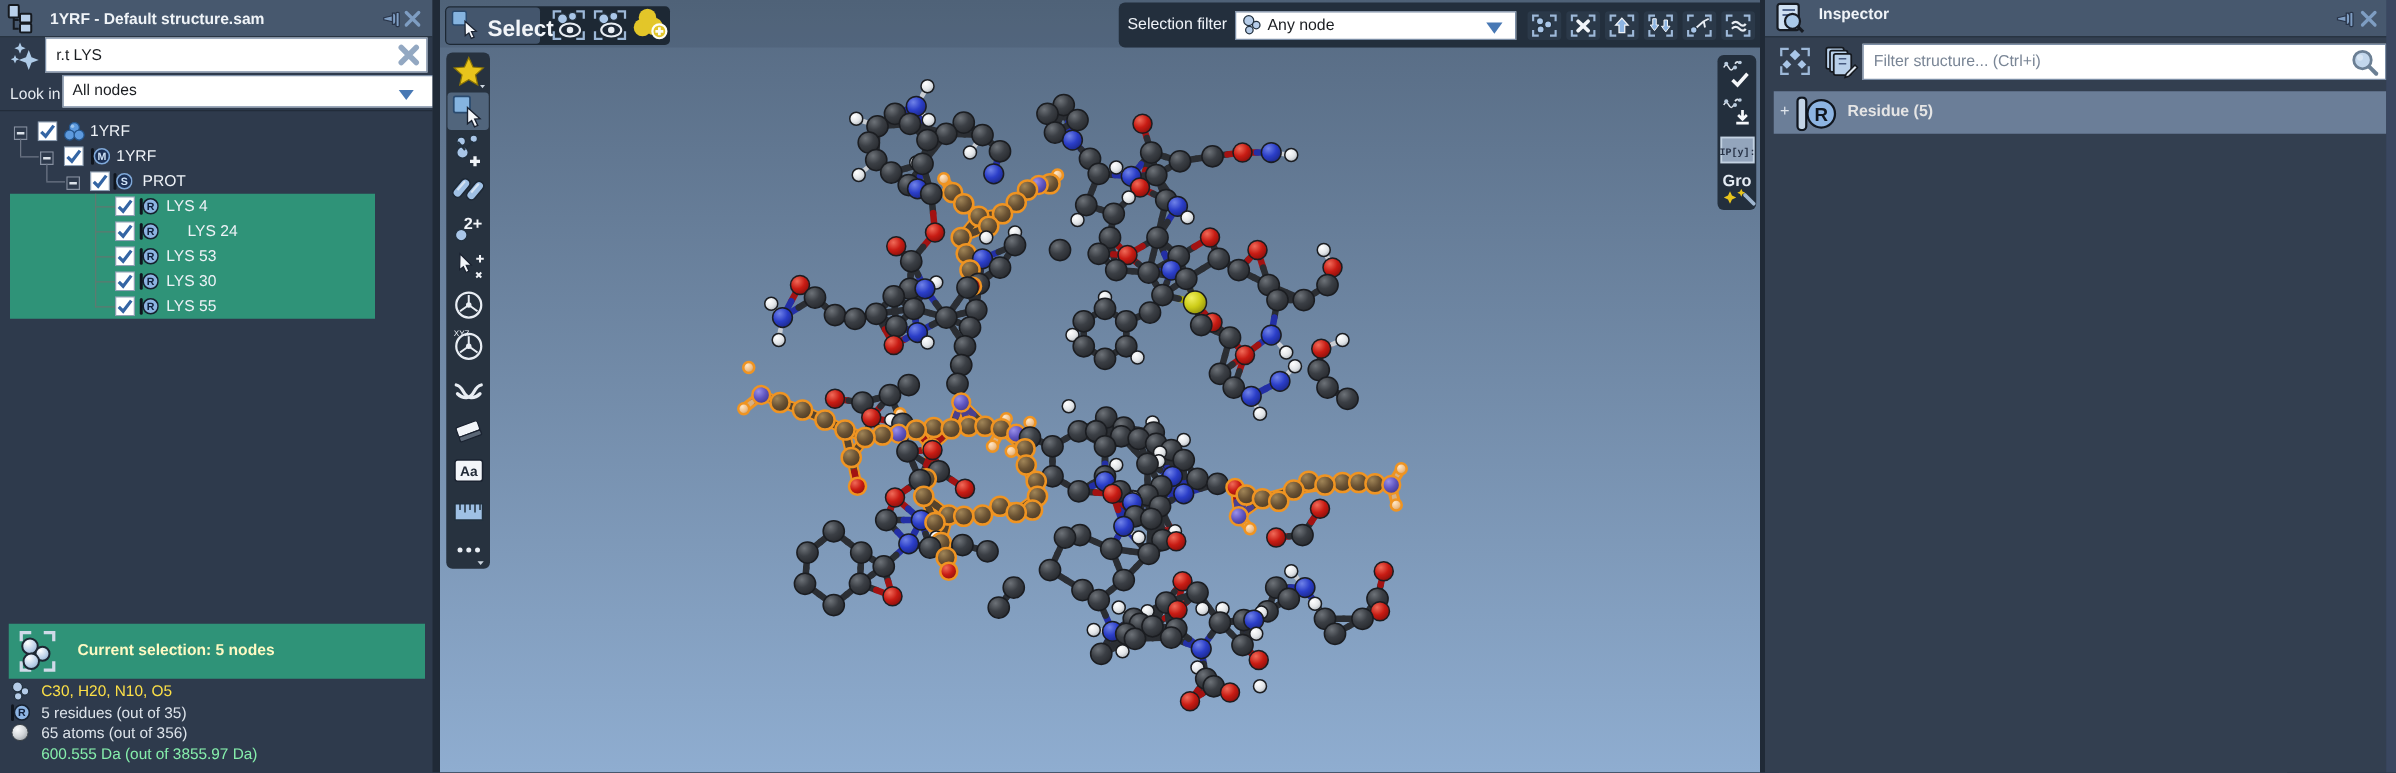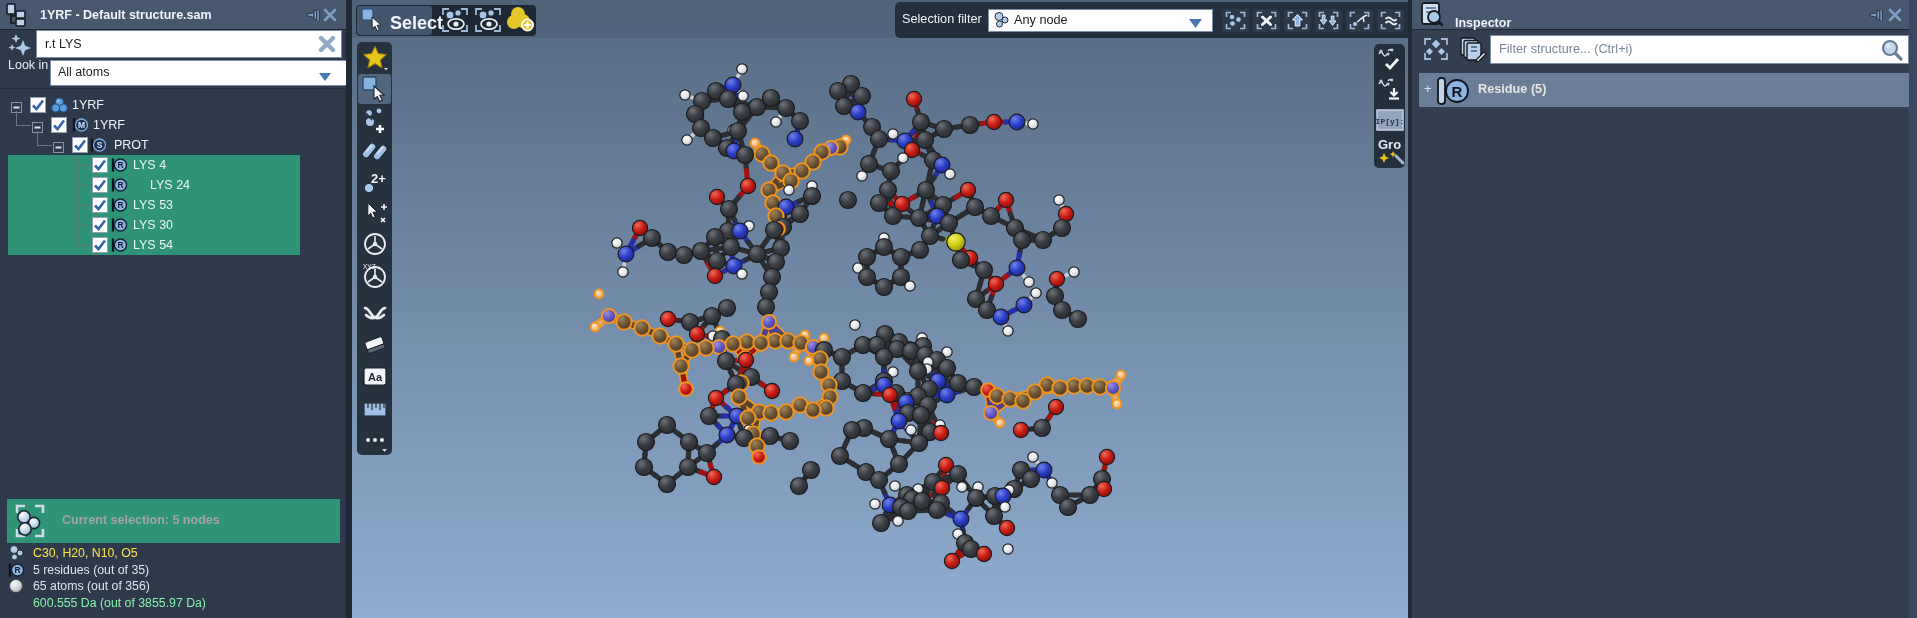--- a/index.html
+++ b/index.html
@@ -33,23 +33,23 @@
         <path d="M16 8 l2.2 5.8 L24 16 l-5.8 2.2 L16 24 l-2.2-5.8 L8 16 l5.8-2.2 Z"></path>
         <path d="M9 2 l1.3 3.2 L13.5 6.5 l-3.2 1.3 L9 11 l-1.3-3.2 L4.5 6.5 l3.2-1.3 Z"></path>
         <path d="M5 12 l1 2.4 2.4 1 -2.4 1 -1 2.4 -1-2.4 -2.4-1 2.4-1 Z"></path>
       </g>
     </svg></div>
 <div class="abs white-box" style="left:36px;top:30px;width:306px;height:28px"></div>
 <div class="abs" style="left:45px;top:37px;color:#1a1d21;font-size:12.5px">r.t LYS</div>
 <div class="abs" style="left:318px;top:35px"><svg width="18" height="18" viewBox="0 0 18 18" style="">
       <path d="M3 3 L15 15 M15 3 L3 15" stroke="#93a8c2" stroke-width="4.4" stroke-linecap="round"></path>
     </svg></div>
-<div class="abs" style="left:8px;top:58px;color:#e6ebf1;font-size:12.5px">Look in</div>
+<div class="abs" style="left:8px;top:68px;color:#e6ebf1;font-size:12.5px">Look in</div>
 <div class="abs white-box" style="left:50px;top:60px;width:297px;height:26px"></div>
-<div class="abs" style="left:58px;top:65px;color:#1a1d21;font-size:12.5px">All atoms</div>
+<div class="abs" style="left:58px;top:65px;color:#1a1d21;font-size:12.5px">All nodes</div>
 <div class="abs" style="left:318px;top:68px"><svg width="14" height="10" viewBox="0 0 14 10" style="">
       <path d="M1 1 L13 1 L7.0 9 Z" fill="#4878b4"></path>
     </svg></div>
 <div class="abs" style="left:0;top:88px;width:346px;height:1px;background:#222c3a"></div>
 <div class="abs" style="left:8px;top:155px;width:292px;height:100px;background:#2f9378"></div>
 <div class="abs" style="left:11px;top:99px"><svg width="11" height="11" viewBox="0 0 11 11" style="">
       <rect x="0.5" y="0.5" width="10" height="10" fill="none" stroke="#8892a2"></rect>
       <path d="M2.5 5.5 h6" stroke="#dde3ea" stroke-width="2"></path>
     </svg></div>
 <div class="abs" style="left:30px;top:97px"><svg width="16" height="16" viewBox="0 0 16 16" style="">
@@ -142,21 +142,21 @@
 <div class="abs" style="left:92px;top:237px"><svg width="16" height="16" viewBox="0 0 16 16" style="">
       <rect x="0.5" y="0.5" width="15" height="15" fill="#fff" stroke="#8fa0b4"></rect>
       <path d="M3 8.5 L6.5 12 L13 3.5" stroke="#3465a4" stroke-width="2.6" fill="none"></path>
     </svg></div>
 <div class="abs" style="left:111px;top:237px"><svg width="16" height="16" viewBox="0 0 16 16" style="">
       <path d="M2 2.5 v11" stroke="#10161f" stroke-width="2.4" stroke-linecap="round"></path>
       <path d="M2 8 h3.5" stroke="#10161f" stroke-width="1.8"></path>
       <circle cx="9.5" cy="8" r="6" fill="#8db4e2" stroke="#16202e" stroke-width="1.3"></circle>
       <text x="9.5" y="11" font-family="Liberation Sans" font-size="8.5" font-weight="bold" fill="#11213c" text-anchor="middle">R</text>
     </svg></div>
-<div class="abs" style="left:133px;top:238px;color:#eef2f7;font-size:12.5px">LYS 54</div>
+<div class="abs" style="left:133px;top:238px;color:#eef2f7;font-size:12.5px">LYS 55</div>
 <div class="abs" style="left:16px;top:111px;width:1px;height:14px;background:#6d7685"></div>
 <div class="abs" style="left:16px;top:125px;width:15px;height:1px;background:#6d7685"></div>
 <div class="abs" style="left:37px;top:131px;width:1px;height:14px;background:#6d7685"></div>
 <div class="abs" style="left:37px;top:145px;width:15px;height:1px;background:#6d7685"></div>
 <div class="abs" style="left:76px;top:155px;width:1px;height:91px;background:#5f7a70"></div>
 <div class="abs" style="left:76px;top:165px;width:16px;height:1px;background:#5f7a70"></div>
 <div class="abs" style="left:76px;top:185px;width:16px;height:1px;background:#5f7a70"></div>
 <div class="abs" style="left:76px;top:205px;width:16px;height:1px;background:#5f7a70"></div>
 <div class="abs" style="left:76px;top:225px;width:16px;height:1px;background:#5f7a70"></div>
 <div class="abs" style="left:76px;top:245px;width:16px;height:1px;background:#5f7a70"></div>
@@ -174,21 +174,21 @@
         <path d="M20 2 h8 v7"></path>
         <path d="M28 25 v7 h-8"></path>
         <path d="M10 32 h-8 v-7"></path>
       </g>
       <g fill="url(#gb)" stroke="#1d2733" stroke-width="1.6">
         <circle cx="9" cy="13" r="6.2"></circle>
         <circle cx="19" cy="19" r="5.6"></circle>
         <circle cx="10" cy="25" r="6.2"></circle>
       </g>
     </svg></div>
-<div class="abs" style="left:62px;top:513px;color:#a3a3a3;font-weight:bold;font-size:12.5px">Current selection: 5 nodes</div>
+<div class="abs" style="left:62px;top:513px;color:#fef9c3;font-weight:bold;font-size:12.5px">Current selection: 5 nodes</div>
 <div class="abs" style="left:8px;top:545.0px"><svg width="16" height="16" viewBox="0 0 16 16" style="">
       <g fill="#b5cce8" stroke="#22303e" stroke-width="1">
         <circle cx="6" cy="4.5" r="4"></circle>
         <circle cx="12" cy="8" r="3"></circle>
         <circle cx="6.5" cy="12" r="3"></circle>
       </g>
     </svg></div>
 <div class="abs" style="left:33px;top:546.0px;color:#fde047;font-size:12.3px">C30, H20, N10, O5</div>
 <div class="abs" style="left:8px;top:561.5px"><svg width="16" height="16" viewBox="0 0 16 16" style="">
       <path d="M2 2.5 v11" stroke="#10161f" stroke-width="2.4" stroke-linecap="round"></path>
@@ -2103,21 +2103,21 @@
     </svg></div>
 <div class="abs" style="left:1408px;top:0;width:509px;height:618px;background:#333f50"></div>
 <div class="abs" style="left:1408px;top:0;width:4px;height:618px;background:#202a37"></div>
 <div class="abs ttl" style="left:1412px;top:0;width:505px;height:30px;border-bottom:1px solid #1f2835"></div>
 <div class="abs" style="left:1418px;top:1px"><svg width="28" height="28" viewBox="0 0 28 28" style="">
       <rect x="4" y="2" width="17" height="21" rx="2" fill="#cfe0f2" stroke="#171c24" stroke-width="1.8"></rect>
       <path d="M8 7 h10 M8 11 h7" stroke="#51668c" stroke-width="1.5"></path>
       <circle cx="16" cy="16" r="6" fill="#a9c8e8" stroke="#171c24" stroke-width="1.8"></circle>
       <path d="M20.5 20.5 l4 4" stroke="#171c24" stroke-width="2.6"></path>
     </svg></div>
-<div class="abs" style="left:1455px;top:16px;color:#f0f4f8;font-weight:bold;font-size:12.5px">Inspector</div>
+<div class="abs" style="left:1455px;top:4px;color:#f0f4f8;font-weight:bold;font-size:12.5px">Inspector</div>
 <div class="abs" style="left:1868px;top:8px"><svg width="17" height="15" viewBox="0 0 17 15" style="">
       <g fill="#7e9dc2" stroke="#29354a" stroke-width="1">
         <path d="M2 6.2 L9 4.6 L9 9.4 L2 7.8 Z"></path>
         <path d="M9 2.5 h1.8 l1 2 v5 l-1 2 H9 Z"></path>
         <rect x="11.8" y="1.8" width="2.6" height="11.4" rx="0.8"></rect>
       </g>
     </svg></div>
 <div class="abs" style="left:1888px;top:8px"><svg width="14" height="14" viewBox="0 0 14 14" style="">
       <path d="M2 2 L12 12 M12 2 L2 12" stroke="#7e9dc2" stroke-width="2.6" fill="none" stroke-linecap="round"></path>
     </svg></div>

